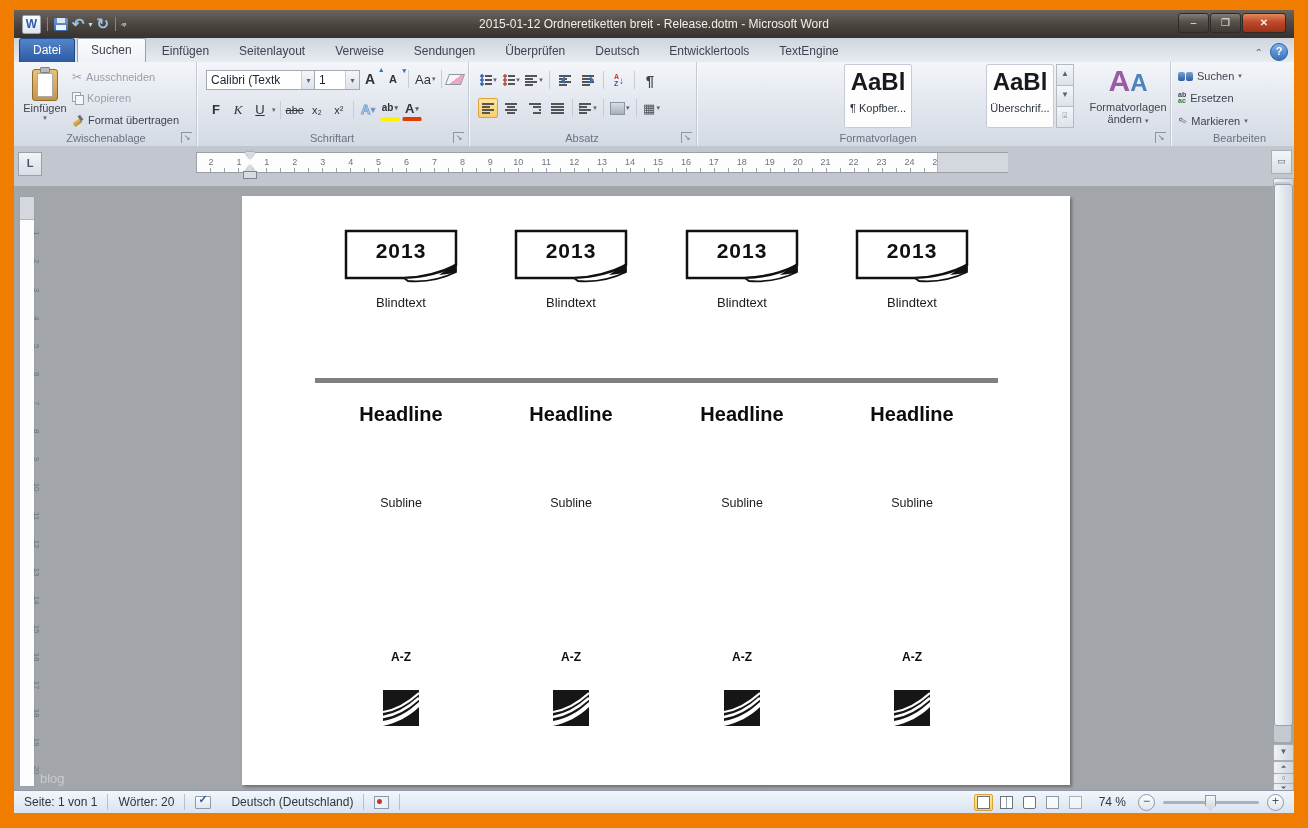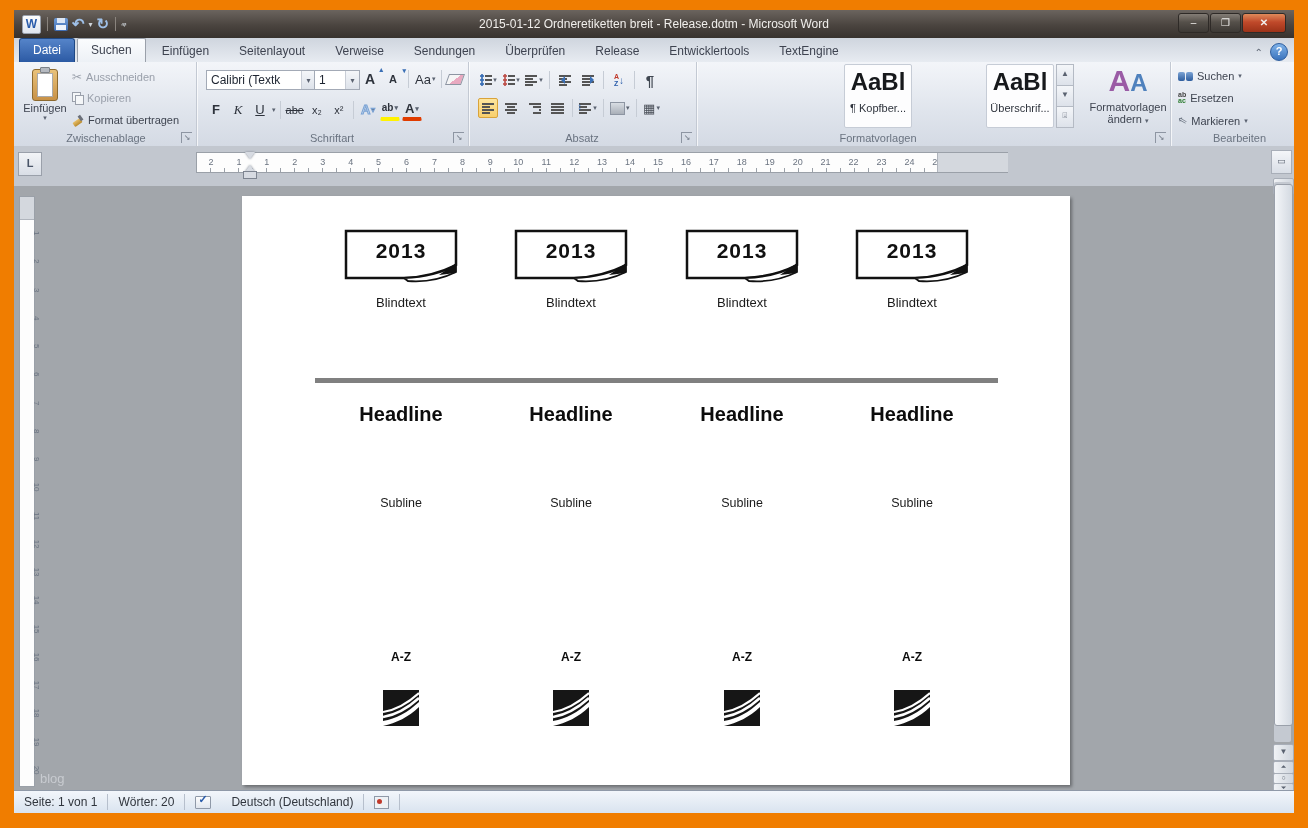--- a/index.html
+++ b/index.html
@@ -176,21 +176,21 @@
   </div>
 
   <div class="tabrow">
     <div class="tab file">Datei</div>
     <div class="tab active">Suchen</div>
     <div class="tab">Einfügen</div>
     <div class="tab">Seitenlayout</div>
     <div class="tab">Verweise</div>
     <div class="tab">Sendungen</div>
     <div class="tab">Überprüfen</div>
-    <div class="tab">Release</div>
+    <div class="tab">Deutsch</div>
     <div class="tab">Entwicklertools</div>
     <div class="tab">TextEngine</div>
     <div class="tabrow-right">
       <span class="chev">⌃</span>
       <div class="helpbtn">?</div>
     </div>
   </div>
 
   <div class="ribbon">
 
@@ -539,14 +539,38 @@
     <div class="sb-item">
         <span class="book-ic"></span>
       </div>
     <div class="sb-item">Deutsch (Deutschland)</div>
     <div class="sb-sep"></div>
     <div class="sb-item">
         <span class="macro-ic"></span>
       </div>
     <div class="sb-sep"></div>
 
+    <div class="sb-right">
+      <div class="view-ic active">
+          <span class="vi lines"></span>
+        </div>
+      <div class="view-ic">
+          <span class="vi" style="background:linear-gradient(90deg,#fff 48%,#9aa0ab 48%,#9aa0ab 52%,#fff 52%);"></span>
+        </div>
+      <div class="view-ic">
+          <span class="vi lines" style="border-radius:2px;"></span>
+        </div>
+      <div class="view-ic">
+          <span class="vi lines" style="opacity:.7;"></span>
+        </div>
+      <div class="view-ic">
+          <span class="vi lines" style="opacity:.5;"></span>
+        </div>
+      <div class="zoom-text">74 %</div>
+      <div class="zbtn">−</div>
+      <div class="ztrack">
+        <div class="zmid"></div>
+        <div class="zthumb"></div>
+      </div>
+      <div class="zbtn">+</div>
+    </div>
   </div>
 </div>
 
 </body></html>

